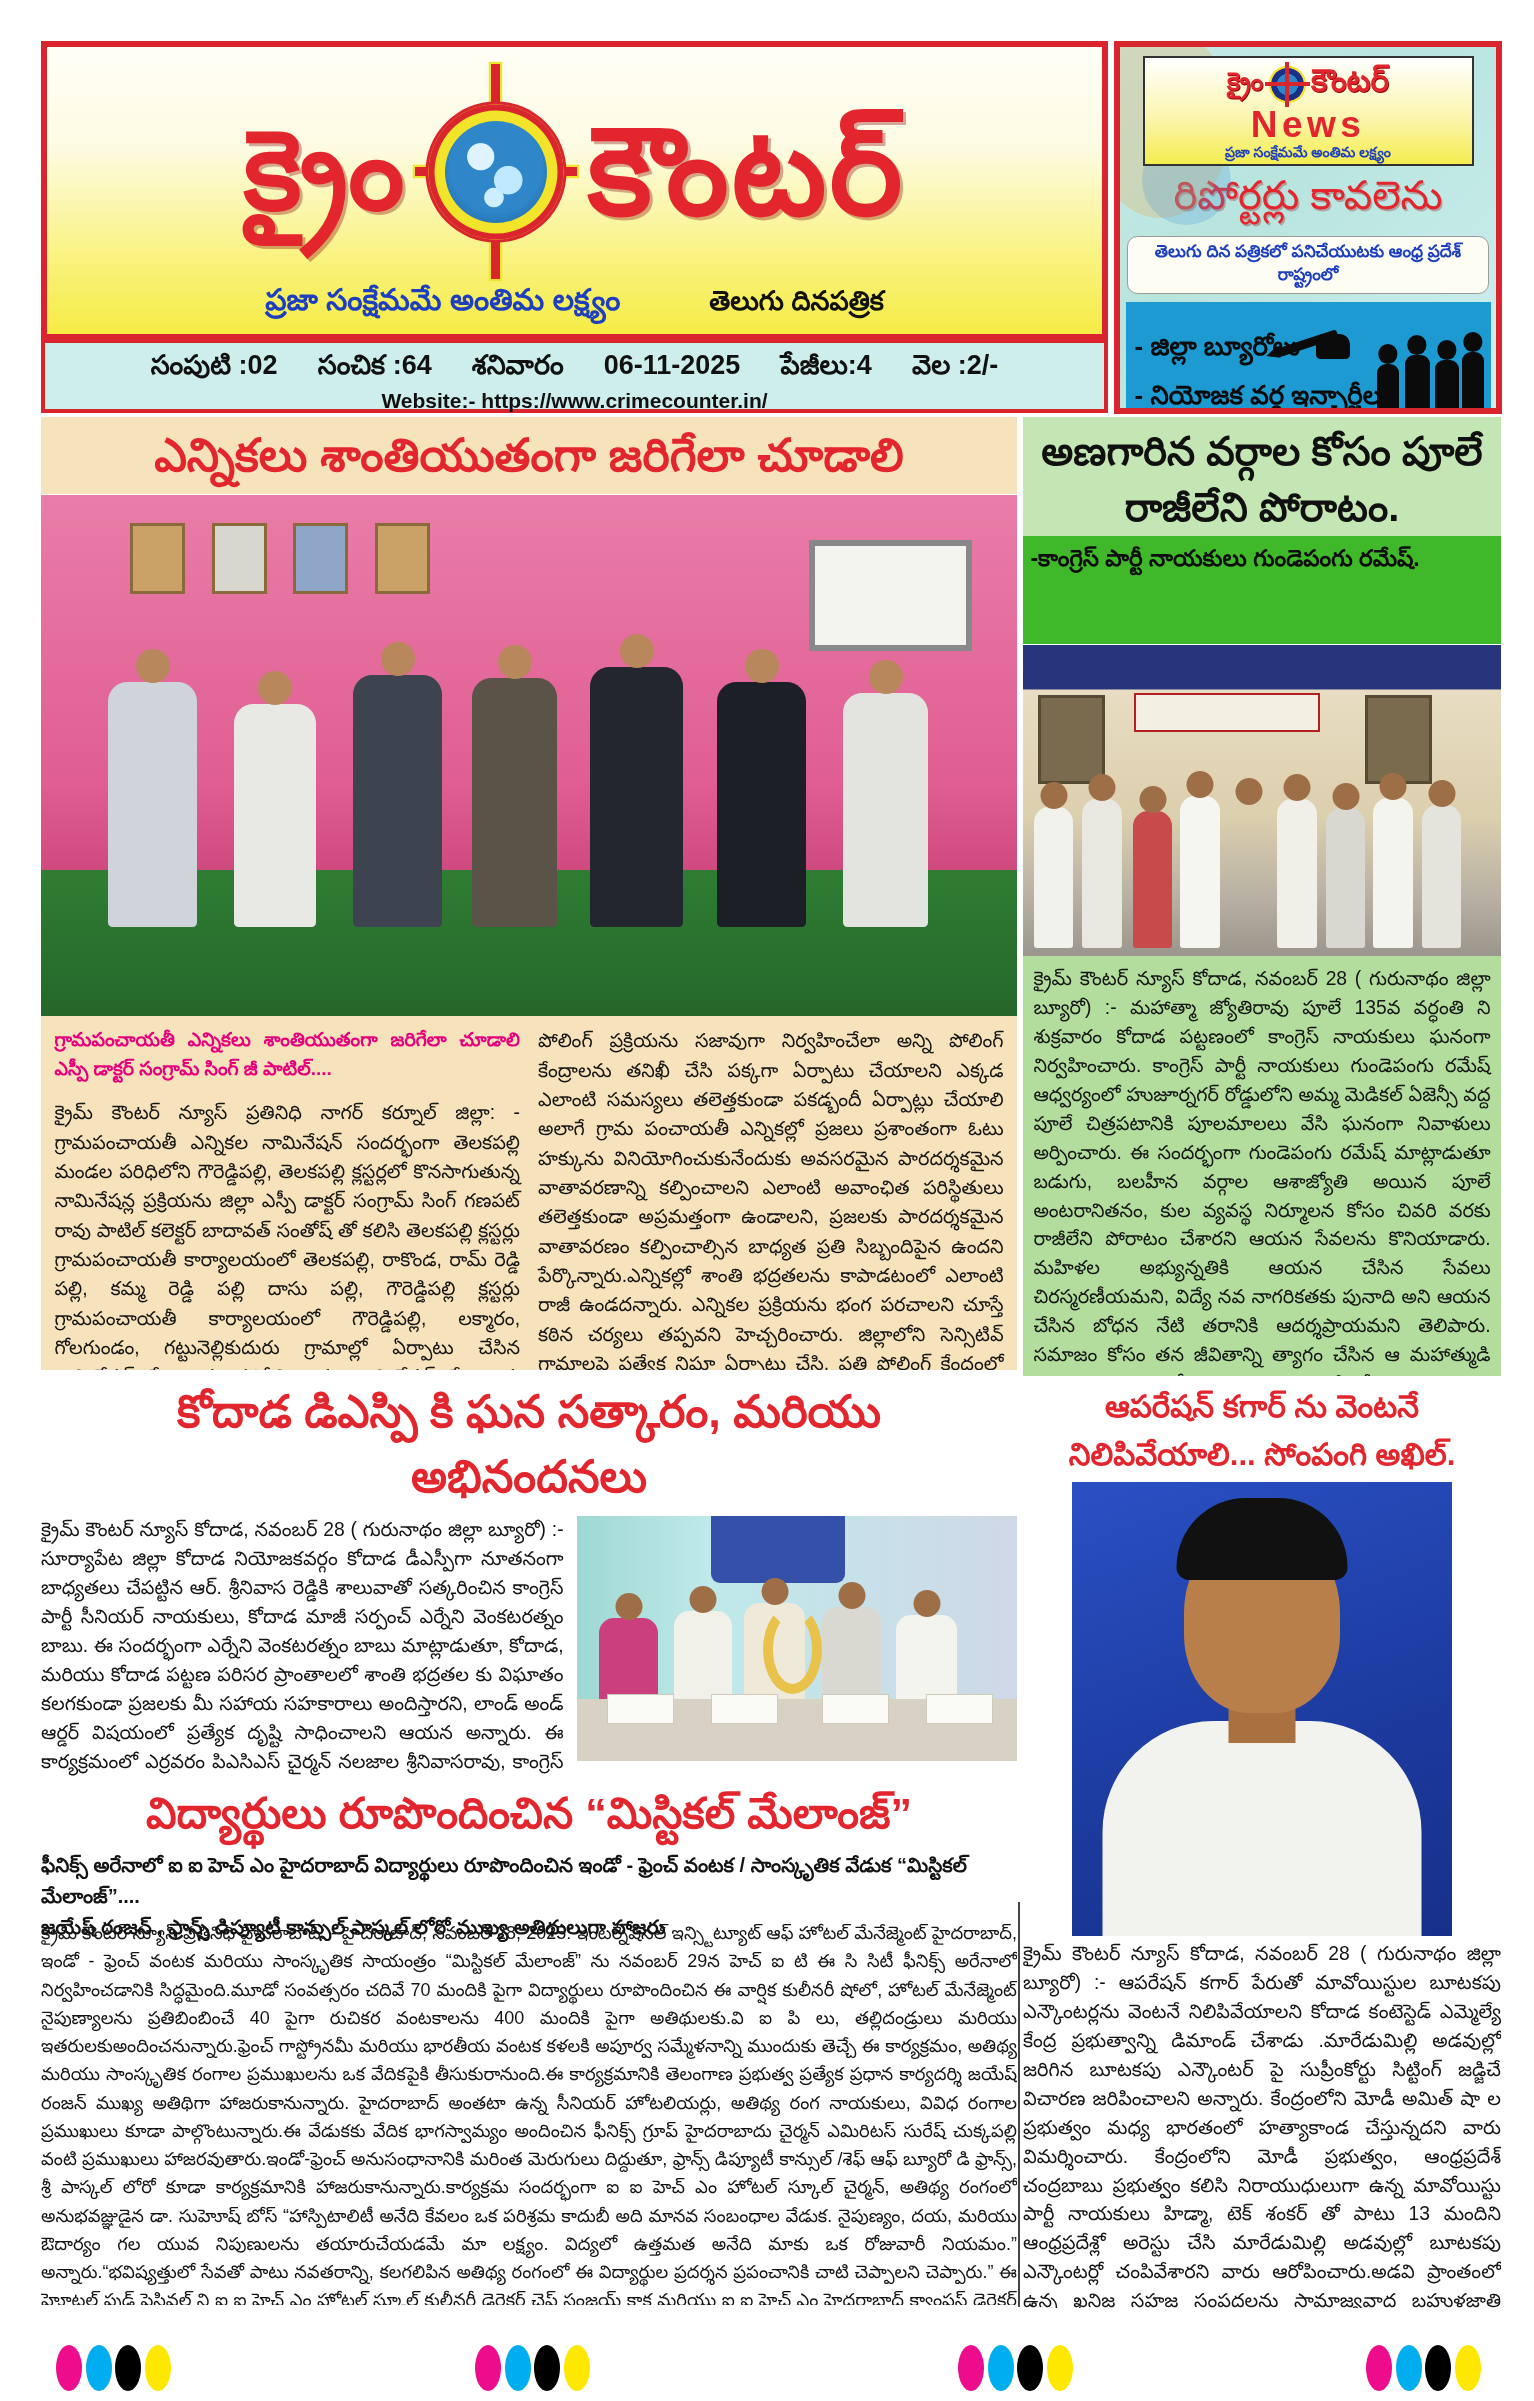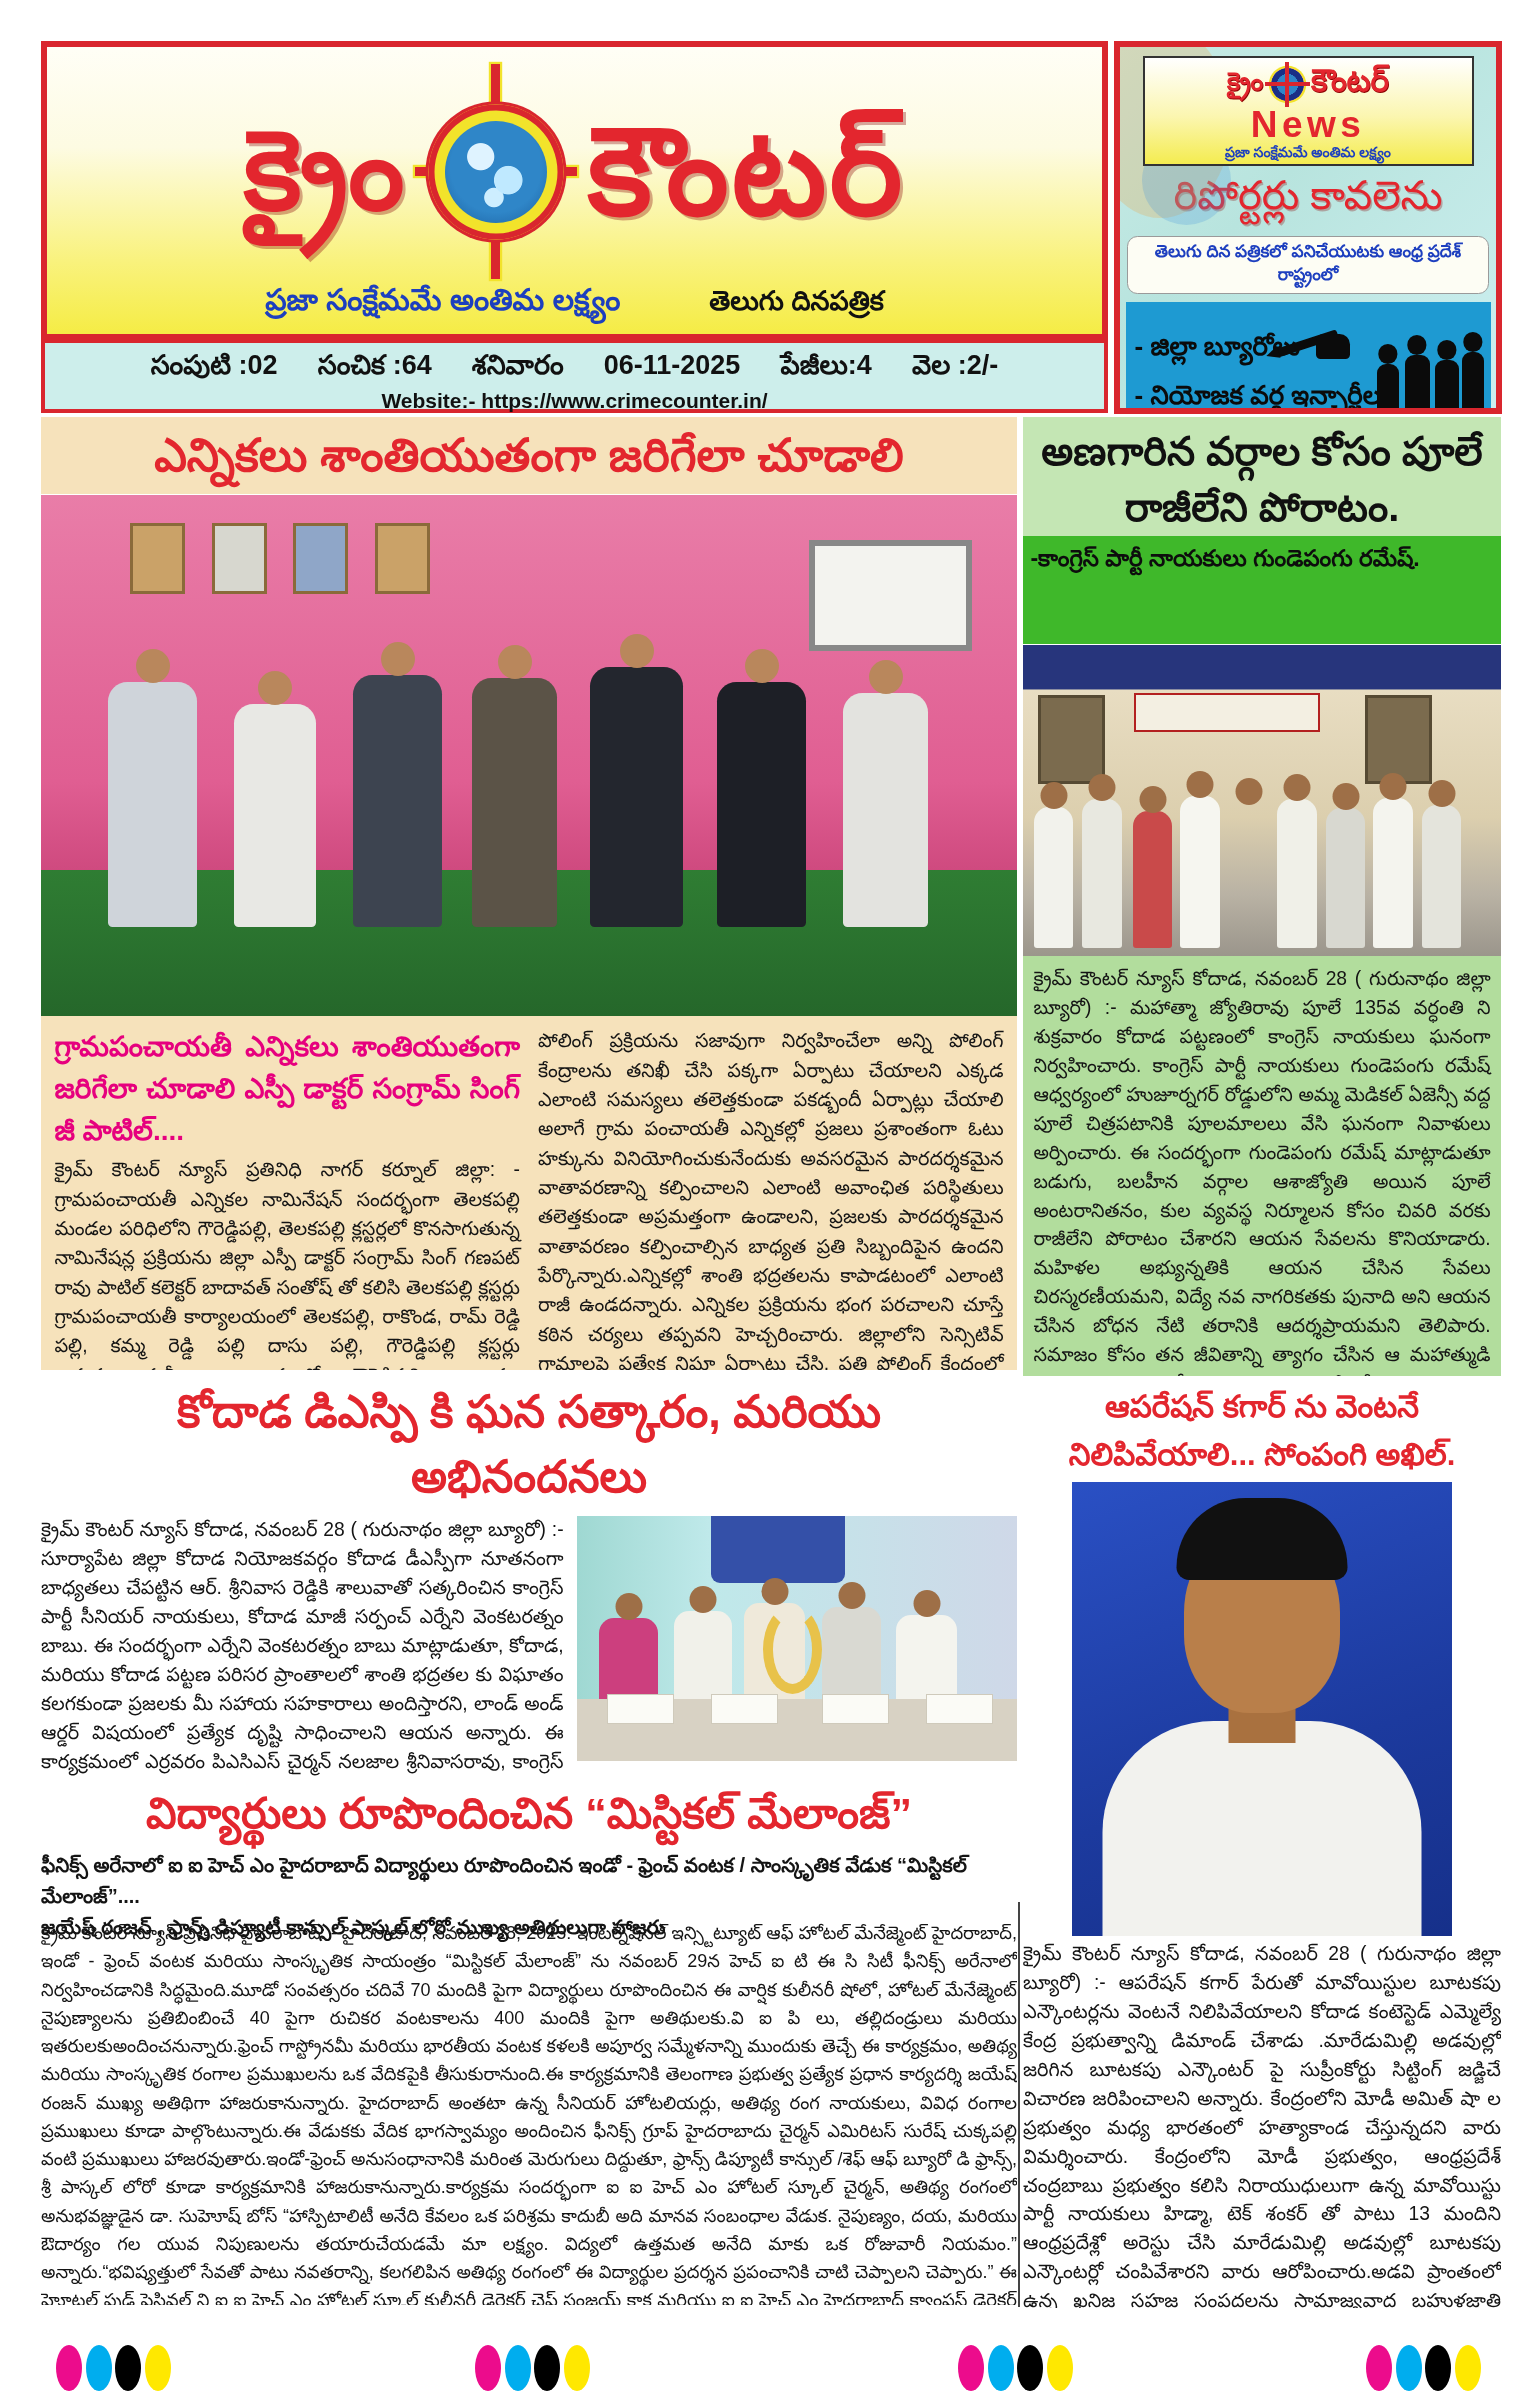--- a/index.html
+++ b/index.html
@@ -95,21 +95,21 @@
   .photo1 { position:absolute; left:41px; top:495px; width:976px; height:521px; overflow:hidden;
     background:linear-gradient(180deg,#e97da8 0%,#e05e92 55%,#cf4a7f 72%,#2f7d33 72%,#25672a 100%); }
   .photo1 .frame { position:absolute; top:28px; width:55px; height:71px; background:#caa268; border:3.7px solid #8a6a3a; }
   .photo1 .board { position:absolute; right:45px; top:45px; width:163px; height:111px; background:#f3f3ef; border:6px solid #888; }
   .person { position:absolute; bottom:89px; border-radius:19.3px 19.3px 4.5px 4.5px; }
   .person .head { position:absolute; left:50%; top:-33px; transform:translateX(-50%);
     width:34px; height:34px; border-radius:50%; background:#b9875c; }
   .a1-body { position:absolute; left:41px; top:1016px; width:976px; height:354px;
     background:#f6e2bb; padding:10.4px 13.4px 7.4px; display:flex; gap:18px; overflow:hidden; }
   .a1-col { width:50%; font-size:19.3px; line-height:1.52; }
-  .a1-caption { color:#e6007e; font-weight:bold; font-size:28px; line-height:1.5; display:block; margin-bottom:3px; }
+  .a1-caption { color:#e6007e; font-weight:bold; font-size:19px; line-height:1.5; display:block; margin-bottom:15px; }
 
   .a2-headline { position:absolute; left:41px; top:1374px; width:976px; height:141px;
     font-size:45px; line-height:1.45; padding:4.5px 30px; }
   .a2-row { position:absolute; left:41px; top:1516px; width:976px; height:260px; display:flex; gap:13.4px; overflow:hidden; }
   .a2-text { width:524px; font-size:19.3px; line-height:1.5; overflow:hidden; }
   .photo3 { position:relative; width:440px; height:245px; overflow:hidden;
     background:linear-gradient(90deg,#9fd8d2 0%,#bfe9ea 30%,#cfd8e8 100%); flex:0 0 auto; }
   .photo3 .banner { position:absolute; left:134px; top:0; width:134px; height:67px; background:#3450a8; border-radius:0 0 9px 9px; }
   .photo3 .desk { position:absolute; left:0; bottom:0; width:100%; height:62px; background:#d8d2c4; }
   .photo3 .paper { position:absolute; bottom:37px; width:67px; height:30px; background:#fbfbf6; border:1.5px solid #cfcabb; }

